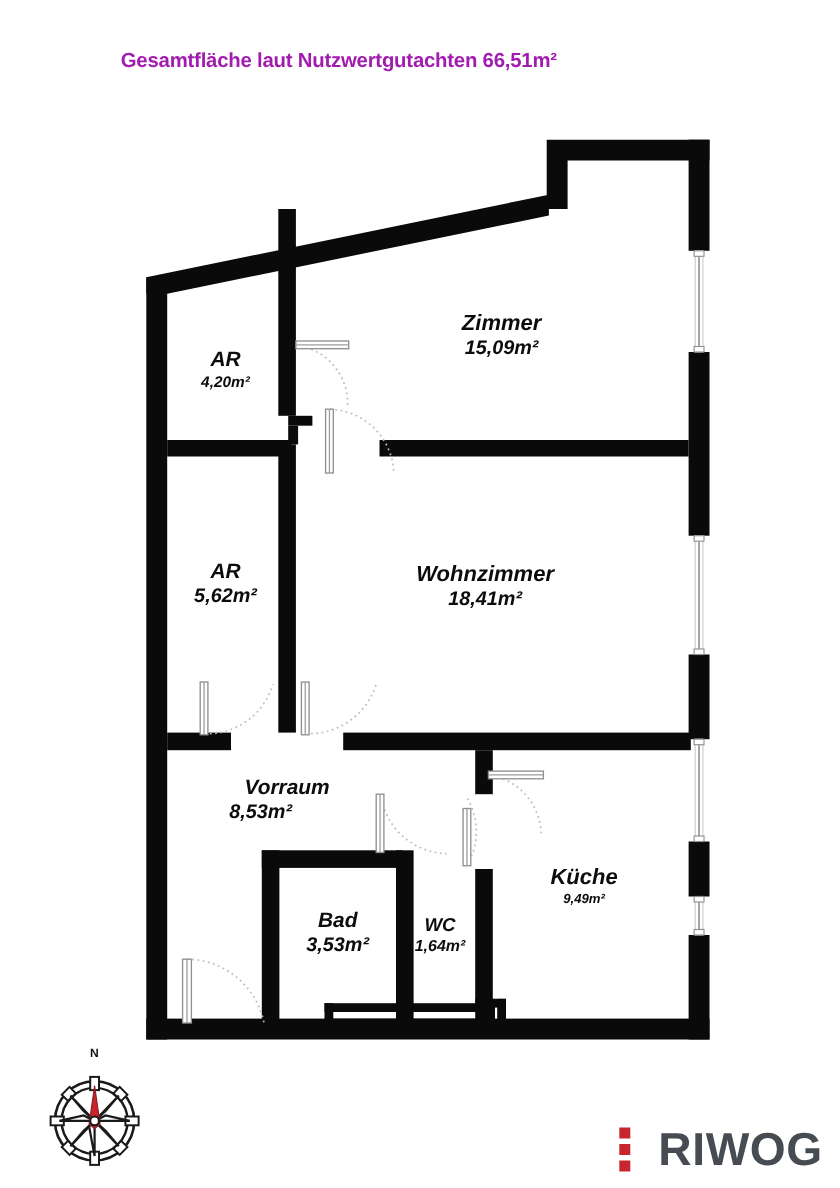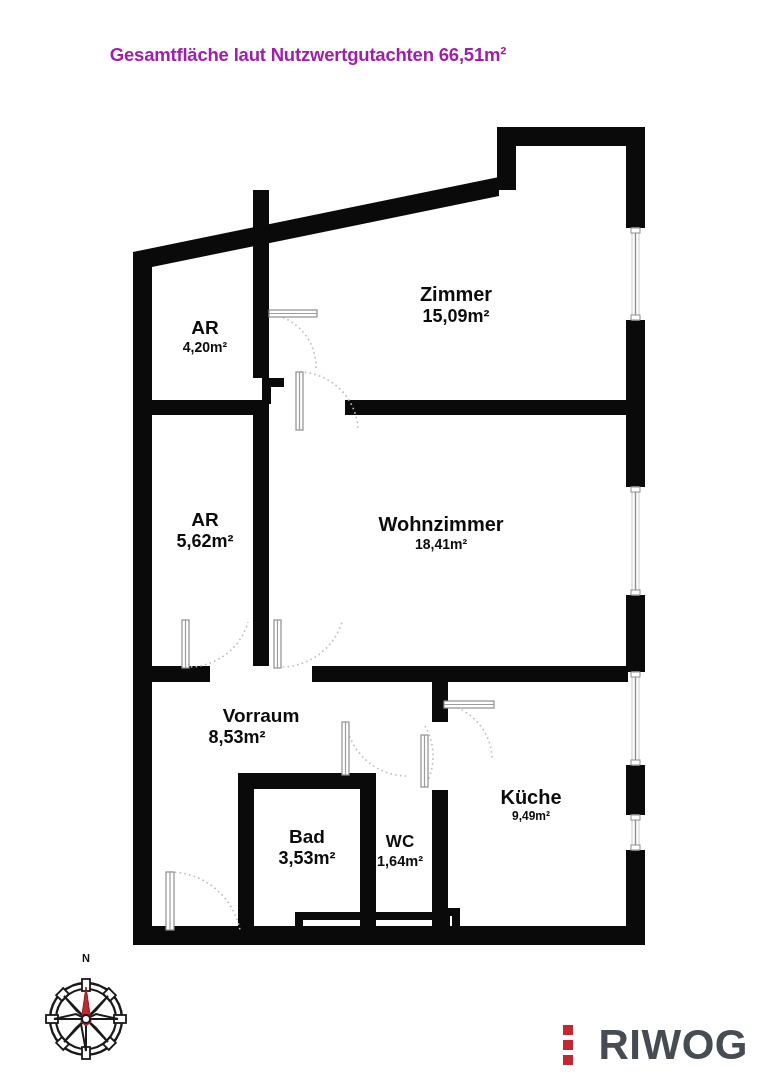--- a/index.html
+++ b/index.html
@@ -45,20 +45,21 @@
   }
 
   
   #room-labels {
     position: absolute;
     top: 0;
     left: 0;
     width: 764px;
     height: 1080px;
     pointer-events: none;
+    font-style: italic;
   }
   .room-label {
     position: absolute;
     text-align: center;
     line-height: 1.22;
     white-space: nowrap;
     transform: translate(-50%, -50%);
   }
   .room-label .room-name {
     display: block;
@@ -77,21 +78,21 @@
   .rl-ar1         { left: 205px; top: 336px; }
   .rl-ar1 .room-name { font-size: 19px; }
   .rl-ar1 .room-area { font-size: 14px; }
 
   .rl-ar2         { left: 205px; top: 531px; }
   .rl-ar2 .room-name { font-size: 19px; }
   .rl-ar2 .room-area { font-size: 18px; }
 
   .rl-wohnzimmer  { left: 441px; top: 533px; }
   .rl-wohnzimmer .room-name { font-size: 20px; }
-  .rl-wohnzimmer .room-area { font-size: 14px; }
+  .rl-wohnzimmer .room-area { font-size: 18px; }
 
   .rl-vorraum     { left: 237px; top: 727px; }
   .rl-vorraum .room-name { font-size: 19px; margin-left: 48px; }
   .rl-vorraum .room-area { font-size: 18px; }
 
   .rl-kueche      { left: 531px; top: 805px; }
   .rl-kueche .room-name { font-size: 20px; }
   .rl-kueche .room-area { font-size: 12px; }
 
   .rl-bad         { left: 307px; top: 848px; }

